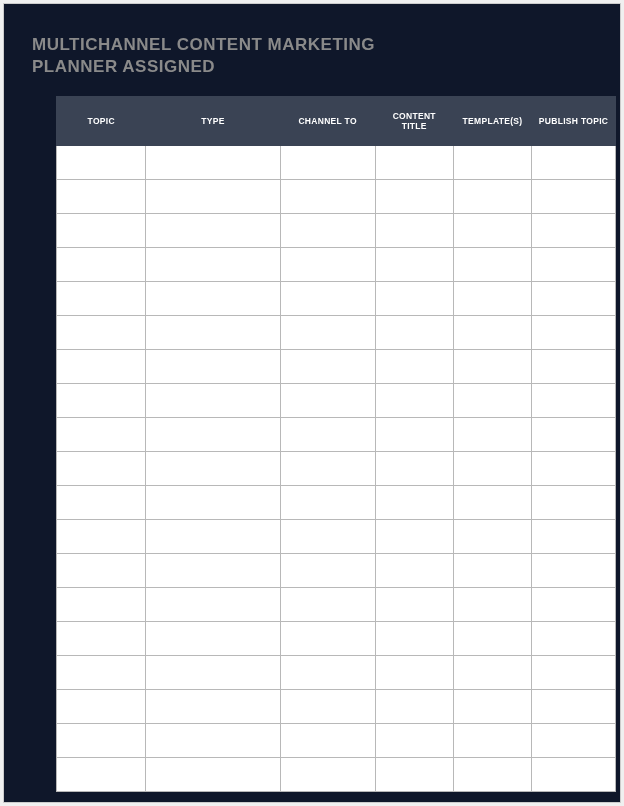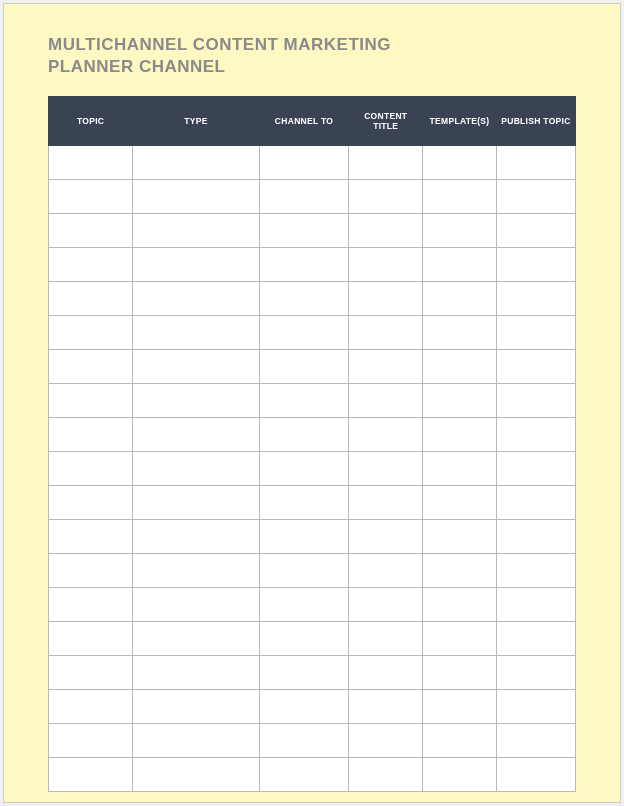--- a/index.html
+++ b/index.html
@@ -10,36 +10,37 @@
     body {
       width: 624px;
       height: 806px;
       background: #f0f0f0;
       font-family: Arial, sans-serif;
       padding: 3px;
     }
     .page {
       width: 100%;
       height: 100%;
-      background: #fef9c3;
+      background: #0f172a;
       border: 1px solid #cccccc;
-      padding: 30px 44px;
+      padding: 30px 28px;
     }
     .title {
       font-size: 17px;
       font-weight: bold;
       color: #8a8a8a;
       letter-spacing: 0.5px;
       line-height: 1.3;
       margin-bottom: 18px;
     }
     .planner-table {
       width: 100%;
       border-collapse: collapse;
       table-layout: fixed;
+      margin-left: 24px;
     }
     .planner-table thead th {
       background: #3a4354;
       color: #ffffff;
       font-size: 8.5px;
       font-weight: bold;
       text-align: center;
       padding: 14px 4px;
       border: 1px solid #3a4354;
       letter-spacing: 0.3px;
@@ -61,21 +62,21 @@
     .col-content { width: 14%; }
     .col-channels { width: 14%; }
     .col-publish { width: 15%; }
   </style>
 </head>
 <body>
 
 <div class="page">
   <div class="title">
     <span>MULTICHANNEL CONTENT MARKETING</span><br>
-    <span>PLANNER CHANNEL</span>
+    <span>PLANNER ASSIGNED</span>
   </div>
 
   <table class="planner-table">
     <colgroup>
       <col class="col-topic">
       <col class="col-title">
       <col class="col-assigned">
       <col class="col-content">
       <col class="col-channels">
       <col class="col-publish">

